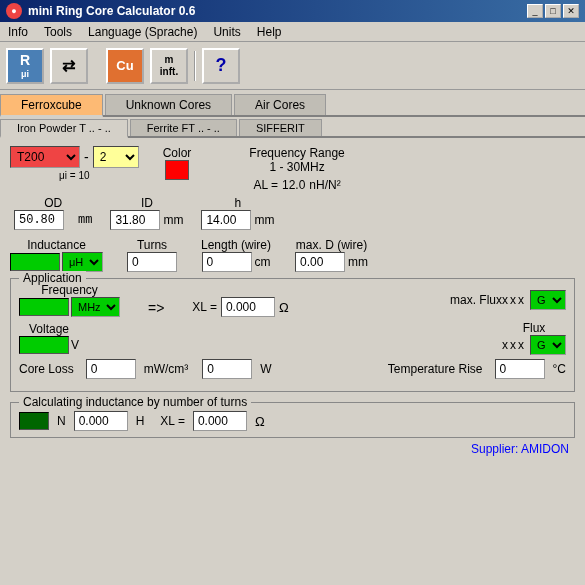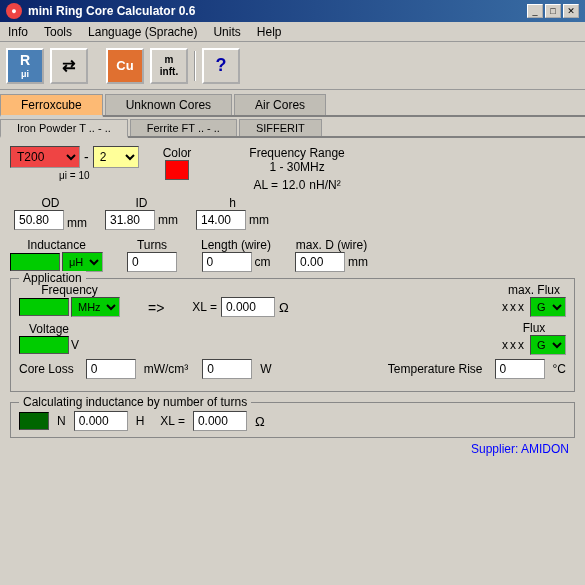--- a/index.html
+++ b/index.html
@@ -333,21 +333,21 @@
         <span>AL =</span>
         <span>12.0</span>
         <span>nH/N²</span>
       </div>
     </div>
   </div>
 
   <div class="form-row" style="margin-bottom:8px; margin-left:4px;">
     <div style="display:flex;flex-direction:column;align-items:center;">
       <span>OD</span>
-      <div style="display:flex;align-items:flex-end;gap:3px;">
+      <div style="display:flex;align-items:center;gap:14px;font-family:Liberation Mono, monospace;">
         <span class="value-field">50.80</span>
         <span>mm</span>
       </div>
     </div>
     <div style="display:flex;flex-direction:column;align-items:center; margin-left:10px;">
       <span>ID</span>
       <div style="display:flex;align-items:center;gap:3px;">
         <span class="value-field">31.80</span>
         <span>mm</span>
       </div>
@@ -406,21 +406,21 @@
       </div>
       <div style="margin-left:20px; margin-top:16px;">
         <span style="font-size:14px;">=&gt;</span>
       </div>
       <div style="margin-left:20px; margin-top:14px; display:flex; align-items:center; gap:4px;">
         <span>XL =</span>
         <span class="value-field" style="width:54px;">0.000</span>
         <span style="font-size:13px;">Ω</span>
       </div>
 
-      <div style="margin-left:auto; display:flex;flex-direction:column;align-items:center;">
+      <div style="margin-left:auto; display:flex;flex-direction:row;align-items:center;">
         <span>max. Flux</span>
         <div style="display:flex;align-items:center;gap:4px;">
           <span class="xxx-label">xxx</span>
           <select class="unit-select-g">
             <option>G</option>
           </select>
         </div>
       </div>
     </div>
 

